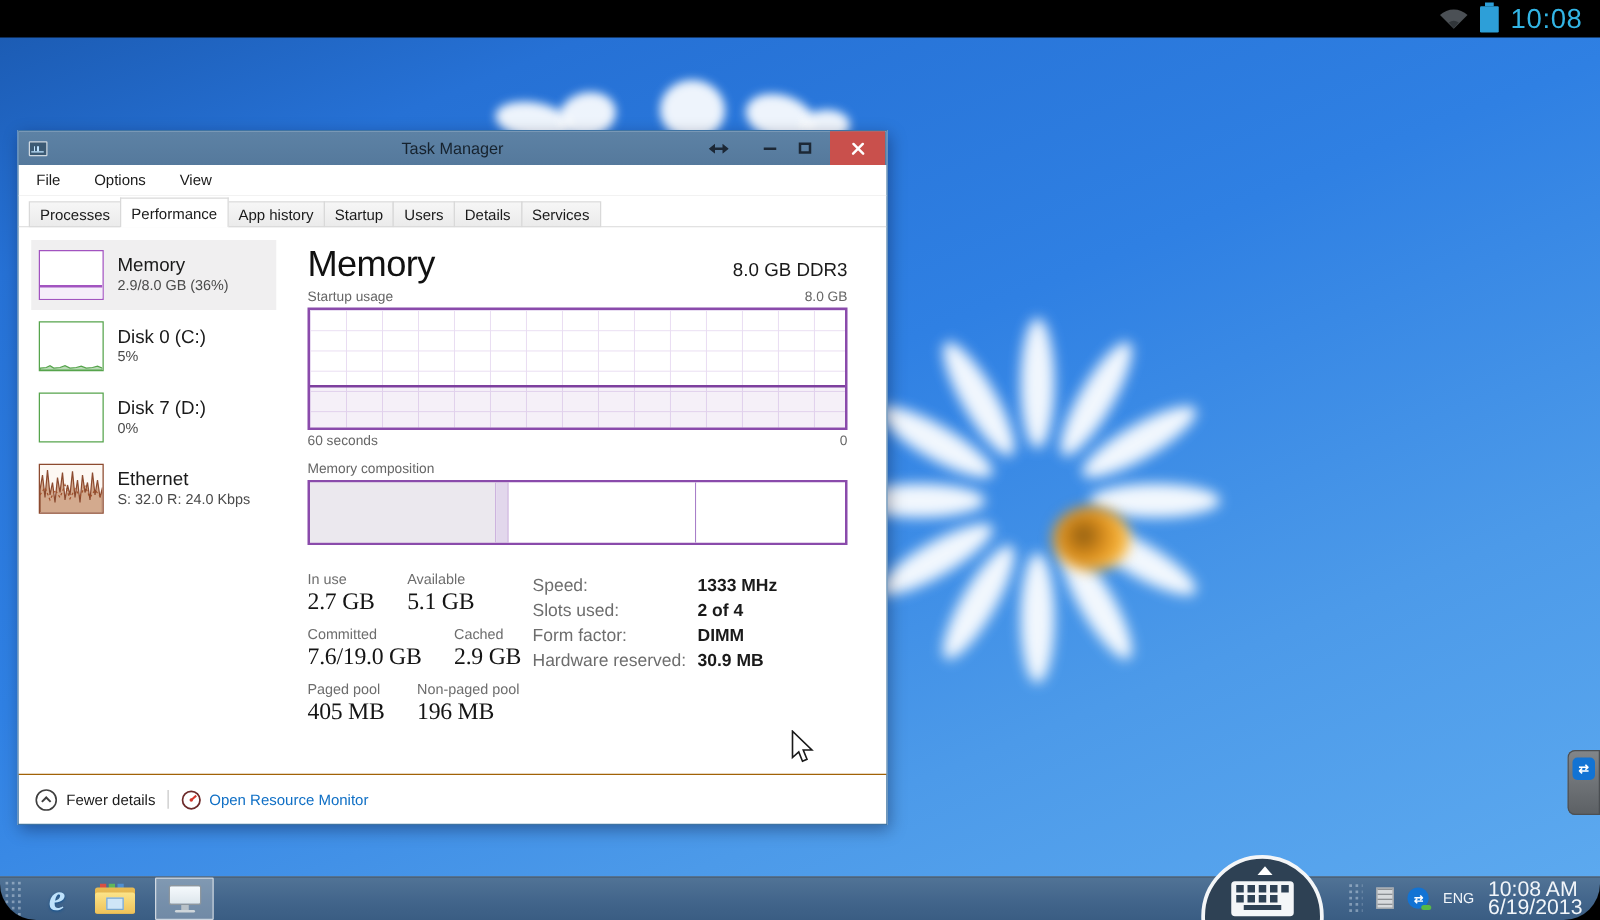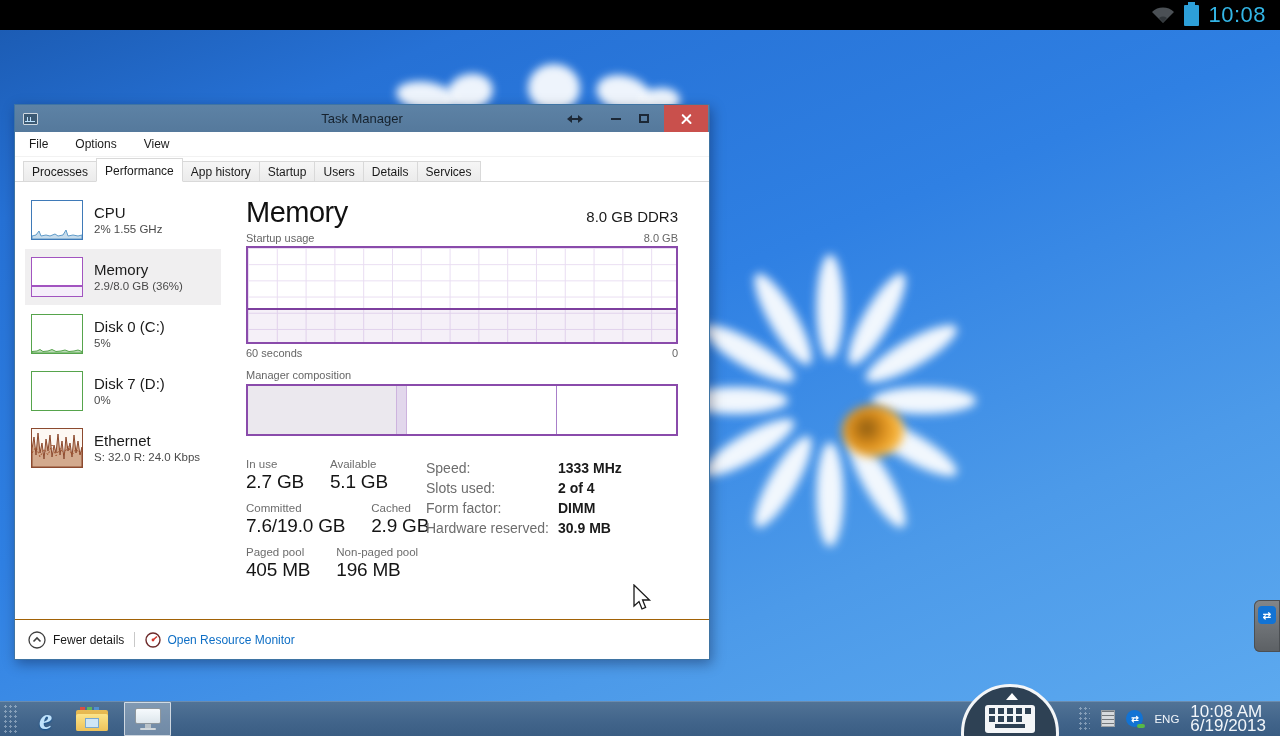--- a/index.html
+++ b/index.html
@@ -1,17 +1,17 @@
 <!DOCTYPE html>
 <html><head>
 <meta charset="utf-8">
 <style>
   * { margin:0; padding:0; box-sizing:border-box; }
   body { font-family:"Liberation Sans", sans-serif; background:#000; }
-  .screen { position:relative; width:1280px; height:736px; overflow:hidden; background:#000; }
+  .screen { position:relative; width:1280px; height:736px; overflow:hidden; background:#000;border-radius:29px; }
 
   
   .statusbar { position:absolute; top:0; left:0; width:1280px; height:30px; background:#000;
     display:flex; align-items:center; justify-content:flex-end; padding-right:14px; gap:9px; }
   .sb-time { color:#33b5e5; font-size:22px; line-height:30px; letter-spacing:0.5px; }
   .battery { width:15px; height:21px; background:#2d9fd8; border-radius:1px; position:relative; margin-top:1px; }
   .battery::before { content:""; position:absolute; top:-3px; left:4px; width:7px; height:3px; background:#2d9fd8; }
 
   
   .desktop { position:absolute; top:30px; left:0; width:1280px; height:671px;
@@ -84,21 +84,21 @@
   .comp-bar { height:52px; border:2px solid #8a4bab; display:flex; }
   .seg1 { background:#ebe8ee; border-right:1px solid #cdb3de; }
   .seg2 { background:#e2d7ec; border-right:1px solid #cdb3de; }
   .seg3 { background:#fff; border-right:1px solid #a87fc9; }
   .seg4 { background:#fff; }
 
   .stats-area { display:flex; margin-top:22px; }
   .stats-left { width:180px; flex:none; }
   .stat-group { display:grid; grid-template-columns:auto auto; column-gap:26px; justify-content:start; margin-bottom:9px; }
   .stat-label { font-size:11.5px; color:#6d6d6d; margin-bottom:1px; white-space:nowrap; }
-  .stat-value { font-size:19px; color:#151515; letter-spacing:-0.2px; white-space:nowrap; }
+  .stat-value { font-size:19px; color:#151515; letter-spacing:-0.2px; white-space:nowrap;font-family:Liberation Serif, serif; }
   .details-grid { display:grid; grid-template-columns:106px auto; column-gap:26px; row-gap:4px;
     font-size:14px; align-content:start; margin-top:2px; }
   .det-label { color:#6d6d6d; white-space:nowrap; }
   .det-value { color:#1a1a1a; font-weight:700; white-space:nowrap; }
 
   .footer { position:absolute; left:0; right:0; bottom:0; height:40px; border-top:1px solid #a16207;
     display:flex; align-items:center; padding-left:13px; font-size:12px; color:#1a1a1a; }
   .fd-btn { display:flex; align-items:center; gap:7px; cursor:default; }
   .vsep { width:1px; height:15px; background:#c8c8c8; margin:0 10px; }
   .rm-link { display:flex; align-items:center; gap:6px; color:#0f6fc5; cursor:pointer; }
@@ -219,31 +219,20 @@
       <span class="tab">App history</span>
       <span class="tab">Startup</span>
       <span class="tab">Users</span>
       <span class="tab">Details</span>
       <span class="tab">Services</span>
     </div>
 
     <div class="content">
       <div class="sidebar">
 
-        <div class="side-item">
-          <div class="thumb cpu">
-            <svg width="50" height="38" viewBox="0 0 50 38">
-                <path d="M0 38 L0 35 L4 34 L7 30 L9 35 L14 34 L18 35 L23 33 L26 35 L31 34 L34 29 L36 35 L41 34 L46 35 L50 34 L50 38 Z" fill="rgba(95,155,201,.35)" stroke="#5f9bc9" stroke-width="1"></path>
-              </svg>
-          </div>
-          <div>
-            <div class="side-label">CPU</div>
-            <div class="side-detail">2% 1.55 GHz</div>
-          </div>
-        </div>
 
         <div class="side-item selected">
           <div class="thumb mem">
             <div class="mem-fill"></div>
           </div>
           <div>
             <div class="side-label">Memory</div>
             <div class="side-detail">2.9/8.0 GB (36%)</div>
           </div>
         </div>
@@ -291,21 +280,21 @@
           <span>Startup usage</span>
           <span>8.0 GB</span>
         </div>
         <div class="graph">
           <div class="graph-fill" style="height: 36%;"></div>
         </div>
         <div class="axis-row">
           <span>60 seconds</span>
           <span>0</span>
         </div>
-        <div class="comp-label">Manager composition</div>
+        <div class="comp-label">Memory composition</div>
         <div class="comp-bar">
           <div class="seg1" style="width: 34.8%;"></div>
           <div class="seg2" style="width: 2.3%;"></div>
           <div class="seg3" style="width: 35.2%;"></div>
           <div class="seg4" style="width: 27.7%;"></div>
         </div>
 
         <div class="stats-area">
           <div class="stats-left">
             <div class="stat-group">

